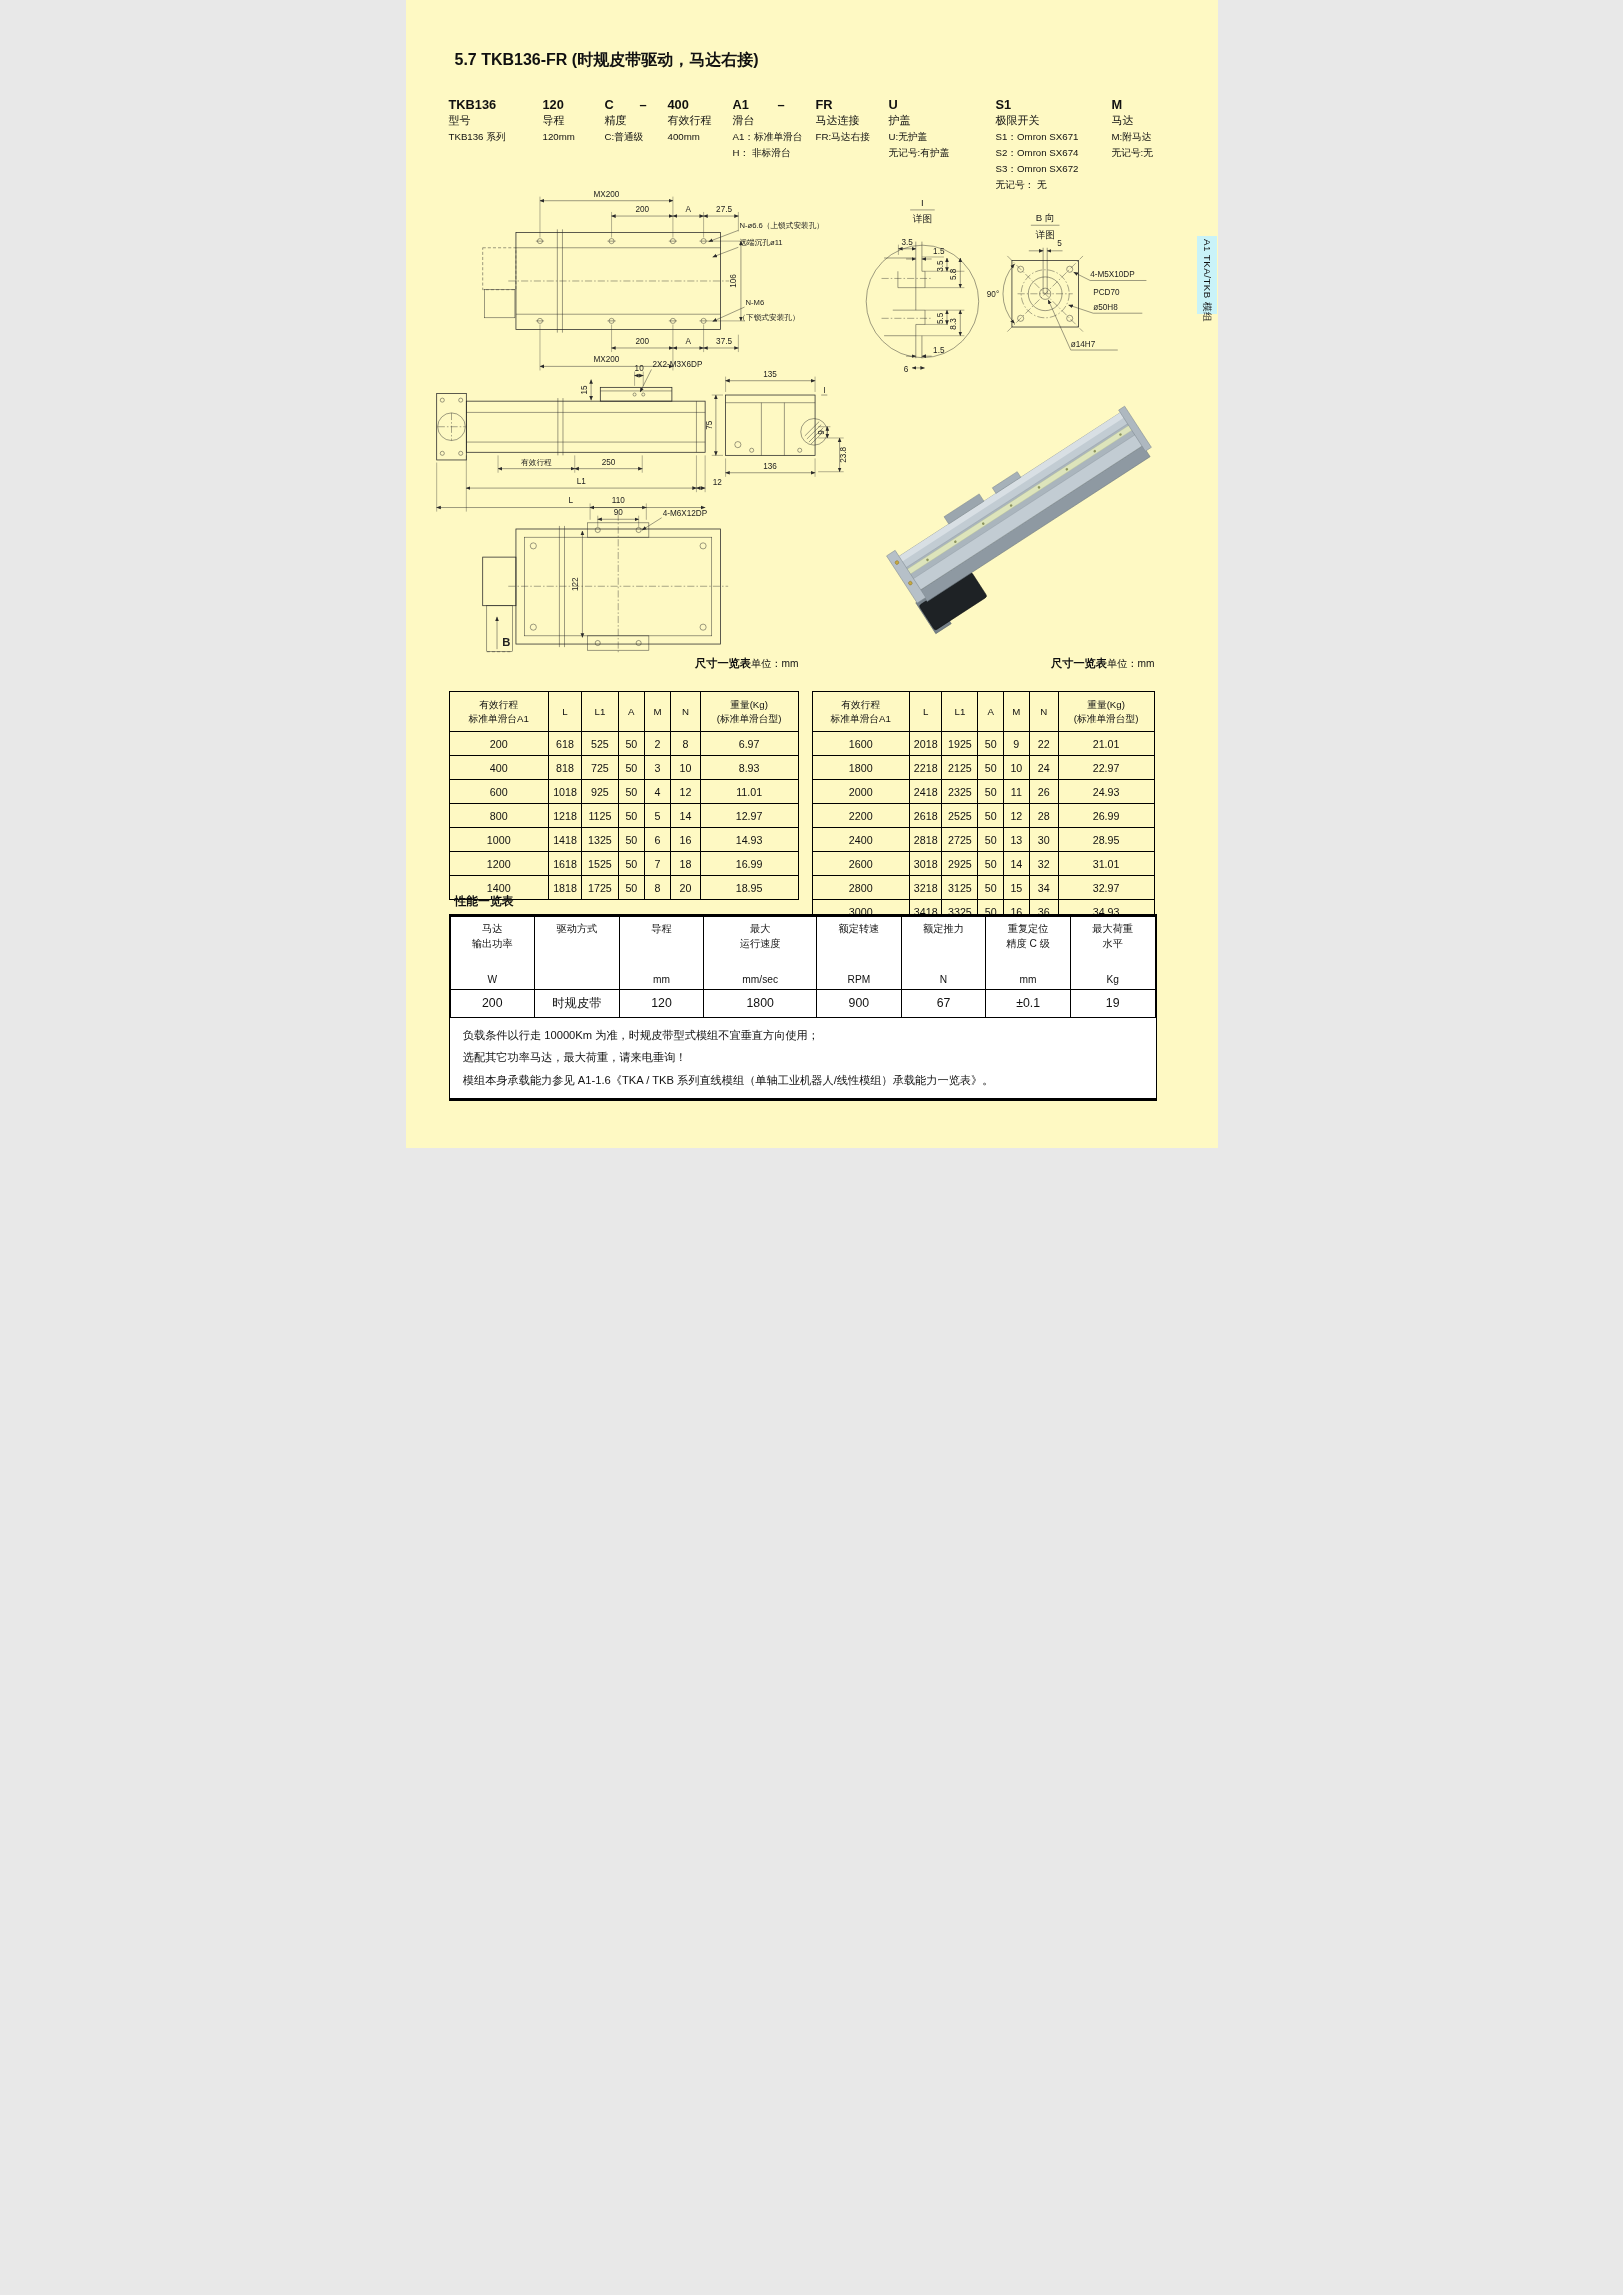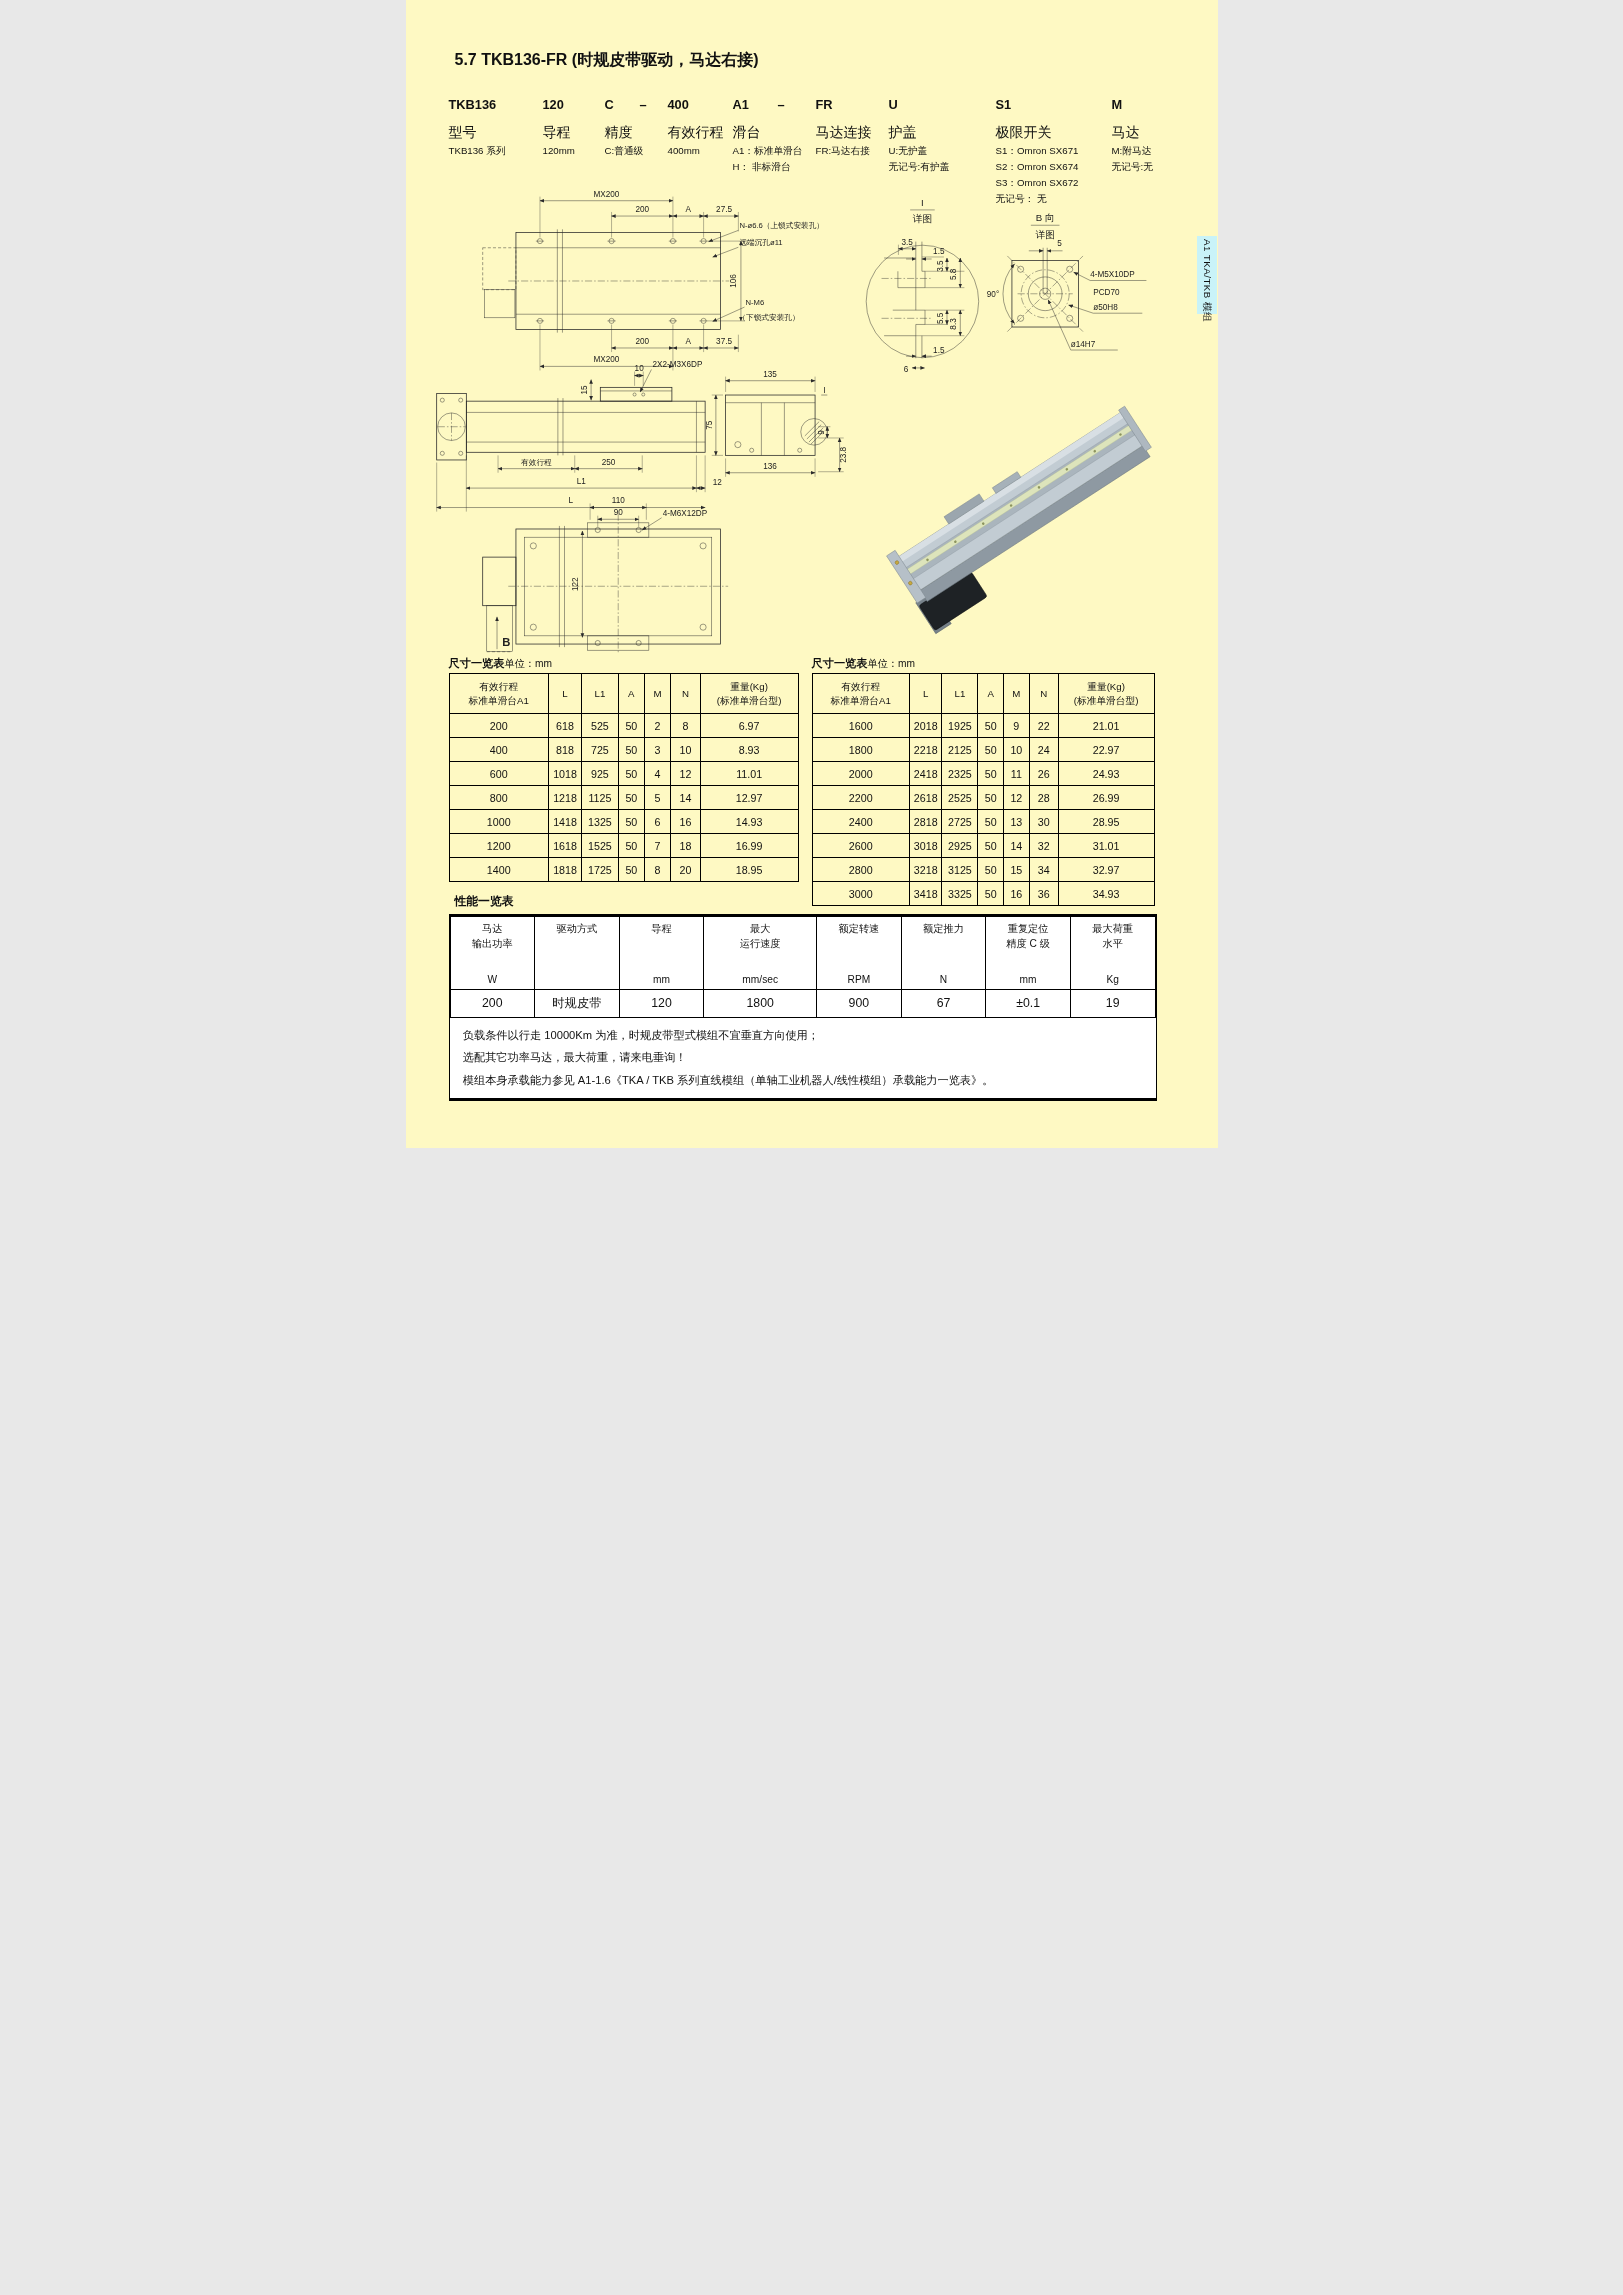--- a/index.html
+++ b/index.html
@@ -3,40 +3,40 @@
 <meta charset="utf-8">
 <style>
   html,body{margin:0;padding:0;background:#e8e8e8;}
   .page{width:812px;height:1148px;position:relative;background:#fef9c3;margin:0 auto;
         font-family:"Liberation Sans",sans-serif;color:#111;overflow:hidden;}
   .title{position:absolute;left:49px;top:50px;font-size:16px;font-weight:bold;margin:0;white-space:nowrap;}
   
   .mcode{position:absolute;left:0;top:97px;width:948px;height:82px;}
   .seg{position:absolute;top:0;white-space:nowrap;}
   .seg .code{font-size:12.8px;font-weight:bold;}
-  .seg .lbl{font-size:14px;margin-top:12px;}
+  .seg .lbl{font-size:11px;margin-top:1px;}
   .seg .desc{font-size:9.7px;margin-top:1px;line-height:16px;}
   .seg .desc div{white-space:nowrap;}
   
   svg.drawings{position:absolute;left:0;top:176px;}
   .ol{fill:none;stroke:#2a2a2a;stroke-width:1.5;}
   .tl{fill:none;stroke:#2a2a2a;stroke-width:0.9;}
   .dim{stroke:#2a2a2a;stroke-width:0.9;fill:none;}
   .ext{stroke:#2a2a2a;stroke-width:0.7;}
   .cl{stroke:#2a2a2a;stroke-width:0.8;fill:none;stroke-dasharray:14 4 3 4;}
   .dsh{stroke:#2a2a2a;stroke-width:0.9;fill:none;stroke-dasharray:6 4;}
   text{font-family:"Liberation Sans",sans-serif;fill:#222;}
   .dt{font-size:16px;text-anchor:middle;}
   .dts{font-size:16px;text-anchor:start;}
   .dtc{font-size:15px;}
   .bt{font-size:22px;font-weight:bold;text-anchor:middle;}
   .ht{font-size:19px;text-anchor:middle;}
   
   .tbl-block{position:absolute;}
-  .tbl-head{display:flex;justify-content:flex-start;align-items:flex-end;margin-bottom:2px;}
+  .tbl-head{display:flex;justify-content:flex-end;align-items:flex-end;margin-bottom:20px;}
   .tbl-title{font-size:11.2px;font-weight:bold;}
   .tbl-unit{font-size:10.2px;}
   table{border-collapse:collapse;width:100%;table-layout:fixed;}
   .dimtbl th,.dimtbl td{border:0.8px solid #000;text-align:center;}
   .dimtbl table{border:1.3px solid #000;}
   .dimtbl th{font-size:9.7px;font-weight:normal;height:37px;white-space:pre-line;line-height:13.3px;}
   .dimtbl td{font-size:10.7px;height:21px;}
   .perf-title{position:absolute;font-size:11.8px;font-weight:bold;}
   .perf-wrap{position:absolute;border:1px solid #000;border-top-width:2px;border-bottom-width:3.1px;background:#fff;}
   .perf-wrap th,.perf-wrap td{border:0.8px solid #000;text-align:center;}

